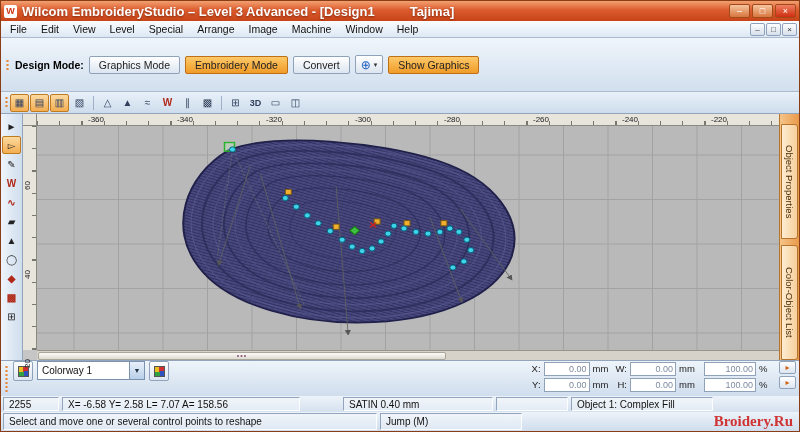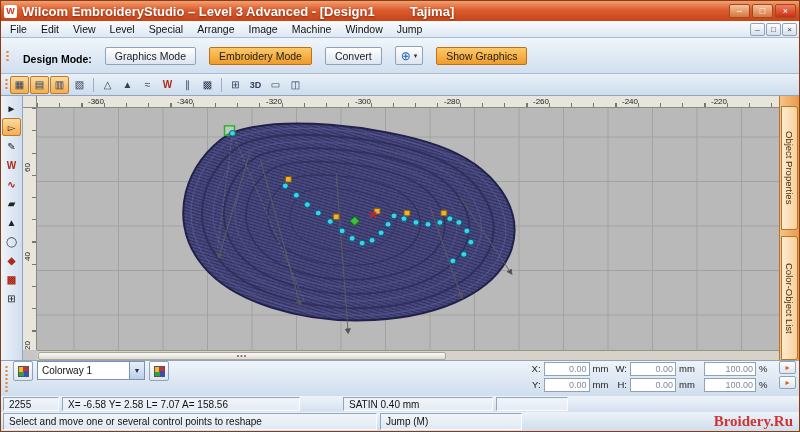--- a/index.html
+++ b/index.html
@@ -16,21 +16,21 @@
 .win-btn{width:21px;height:14px;font-size:9px;line-height:12px;text-align:center;color:#fff;background:linear-gradient(#f6c49e,#d8763f);border:1px solid #a34a1a;border-radius:2px;}
 .win-btn.close{background:linear-gradient(#f08060,#cc2e10);}
 
 
 .menubar{flex:0 0 17px;display:flex;align-items:center;background:linear-gradient(#fafcfe,#dde8f4);border-bottom:1px solid #aabbd0;padding:0 2px;font-size:10.5px;color:#111;}
 .menu-item{padding:1px 7px;cursor:default;}
 .mdi-btns{margin-left:auto;display:flex;gap:1px;}
 .mdi-btn{width:15px;height:13px;font-size:8px;line-height:11px;text-align:center;background:linear-gradient(#fdfdfd,#d6e0ec);border:1px solid #8fa2ba;border-radius:2px;color:#333;}
 
 
-.modebar{flex:0 0 24px;display:flex;align-items:flex-end;gap:13px;background:linear-gradient(#eff5fb,#d2dfee);border-bottom:1px solid #aabbd0;padding:8px 4px;}
+.modebar{flex:0 0 24px;display:flex;align-items:center;gap:5px;background:linear-gradient(#eff5fb,#d2dfee);border-bottom:1px solid #aabbd0;padding:17px 4px;}
 .grip{width:5px;align-self:stretch;margin:4px 0;background-image:radial-gradient(circle,#e8873a 1px,rgba(0,0,0,0) 1.3px);background-size:5px 4px;}
 .mode-label{font-weight:bold;font-size:10.5px;}
 .mode-btn{font-size:10.5px;padding:2px 9px;background:linear-gradient(#ffffff,#dce5f0);border:1px solid #8fa2ba;border-radius:2px;color:#222;white-space:nowrap;}
 .mode-btn.active{background:linear-gradient(#fdc968,#f09b28);border-color:#c06f14;}
 .globe-btn{display:flex;align-items:center;gap:3px;padding:1px 5px;height:19px;background:linear-gradient(#ffffff,#dce5f0);border:1px solid #8fa2ba;border-radius:2px;}
 .globe-glyph{color:#2060c0;font-size:12px;}
 .caret{font-size:7px;color:#333;}
 
 
 .iconbar{flex:0 0 22px;display:flex;align-items:center;gap:1px;background:linear-gradient(#e9f1f9,#cddcec);border-bottom:1px solid #93a5bd;padding:0 3px;}
@@ -102,21 +102,21 @@
   <div class="menubar">
     <span class="menu-item">File</span>
     <span class="menu-item">Edit</span>
     <span class="menu-item">View</span>
     <span class="menu-item">Level</span>
     <span class="menu-item">Special</span>
     <span class="menu-item">Arrange</span>
     <span class="menu-item">Image</span>
     <span class="menu-item">Machine</span>
     <span class="menu-item">Window</span>
-    <span class="menu-item">Jump</span>
+    <span class="menu-item">Help</span>
     <div class="mdi-btns">
       <div class="mdi-btn">–</div>
       <div class="mdi-btn">□</div>
       <div class="mdi-btn">×</div>
     </div>
   </div>
 
   <div class="modebar">
     <div class="grip"></div>
     <span class="mode-label">Design Mode:</span>
@@ -312,20 +312,21 @@
       <div class="tiny-btn">▸</div>
       <div class="tiny-btn">▸</div>
     </div>
   </div>
 
   <div class="status1">
     <div class="cell w56">2255</div>
     <div class="cell w238">X= -6.58 Y= 2.58 L= 7.07 A= 158.56</div>
     <div class="cell w150">SATIN 0.40 mm</div>
     <div class="cell w72"></div>
+    <div class="cell w142">Object 1: Complex Fill</div>
     <div class="fill"></div>
   </div>
 
   <div class="status2">
     <div class="cell w374">Select and move one or several control points to reshape</div>
     <div class="cell w142">Jump (M)</div>
     <div class="fill"></div>
     <div class="brand">Broidery.Ru</div>
   </div>
 

